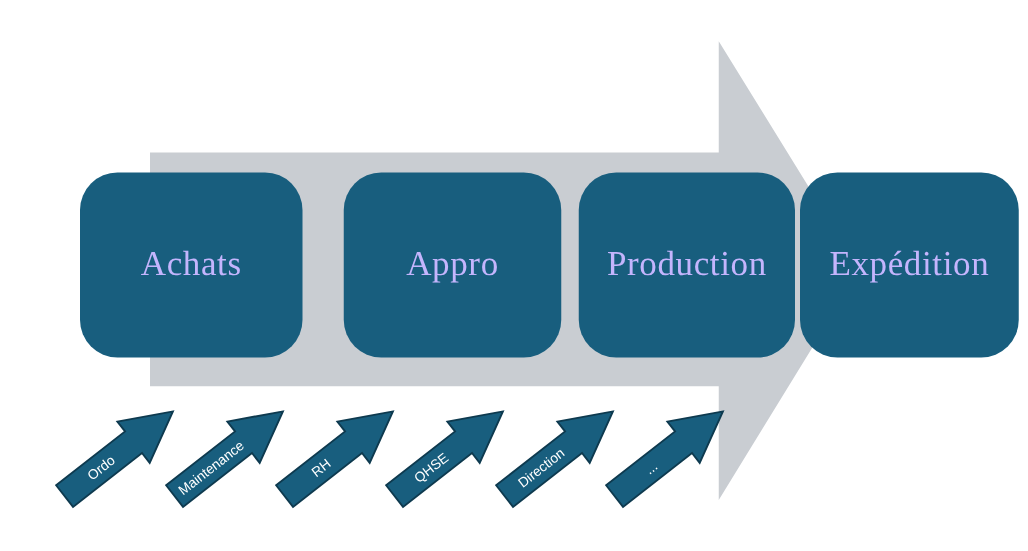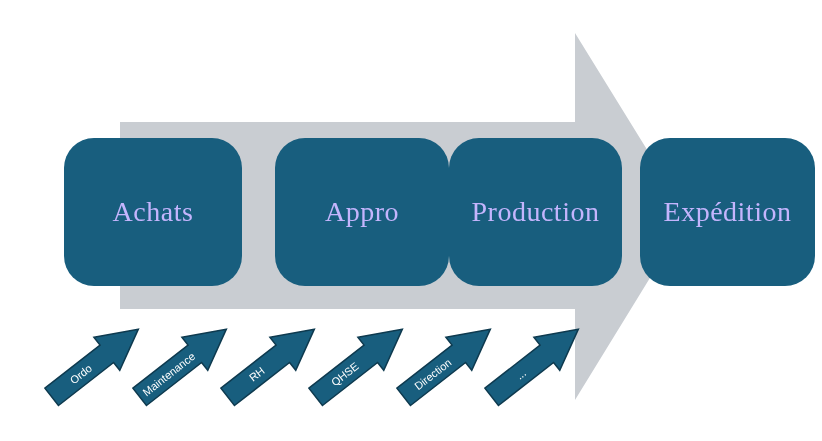--- a/index.html
+++ b/index.html
@@ -34,21 +34,21 @@
   }
   .stage-box span {
     color: #c4b5fd;
     font-size: 28px;
     letter-spacing: 0.5px;
     white-space: nowrap;
     font-family: Liberation Serif, serif;
   }
   .stage-1 { left: 64px;  width: 178px; }
   .stage-2 { left: 258px; width: 174px; margin-left: 17px; }
-  .stage-3 { left: 449px; width: 173px; }
+  .stage-3 { left: 463px; width: 173px; }
   .stage-4 { left: 640px; width: 175px; justify-content: center; }
   .support-label {
     fill: #ffffff;
     font-size: 11px;
     font-family: "Liberation Sans", sans-serif;
   }
 </style>
 </head>
 <body>
 

